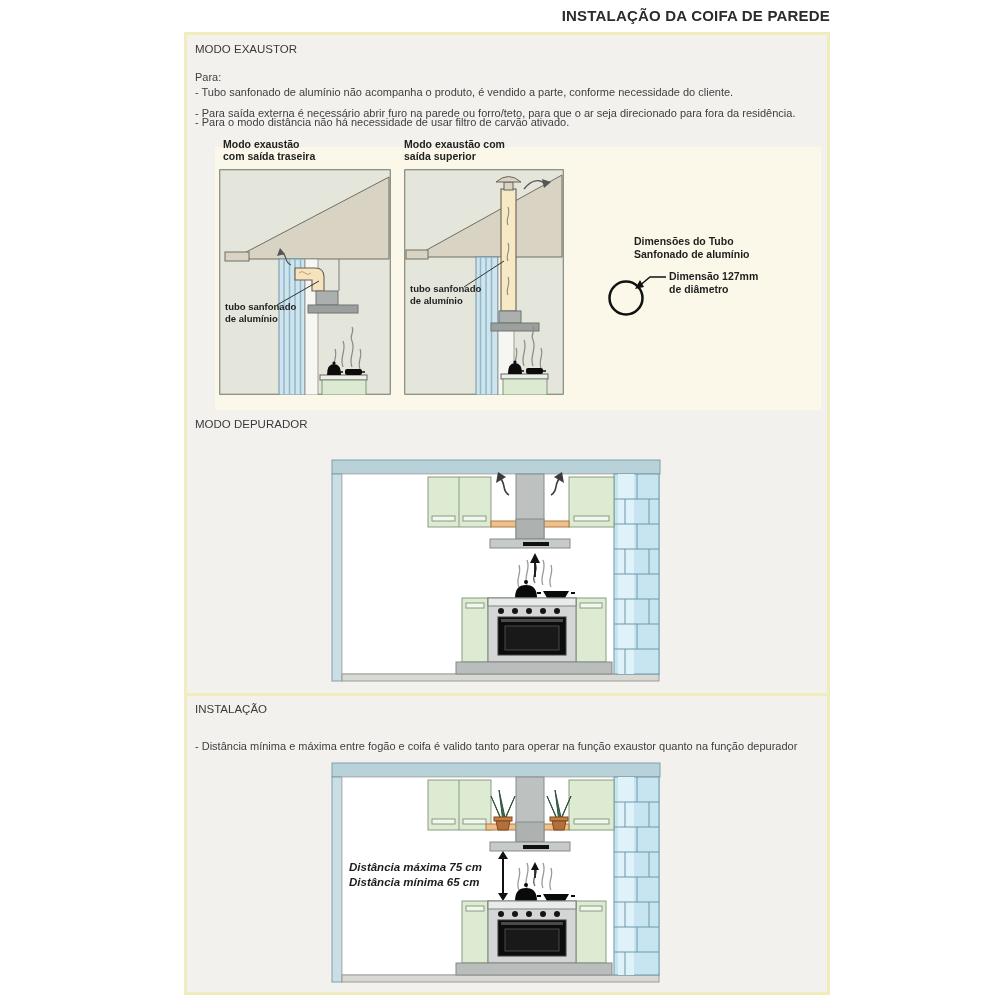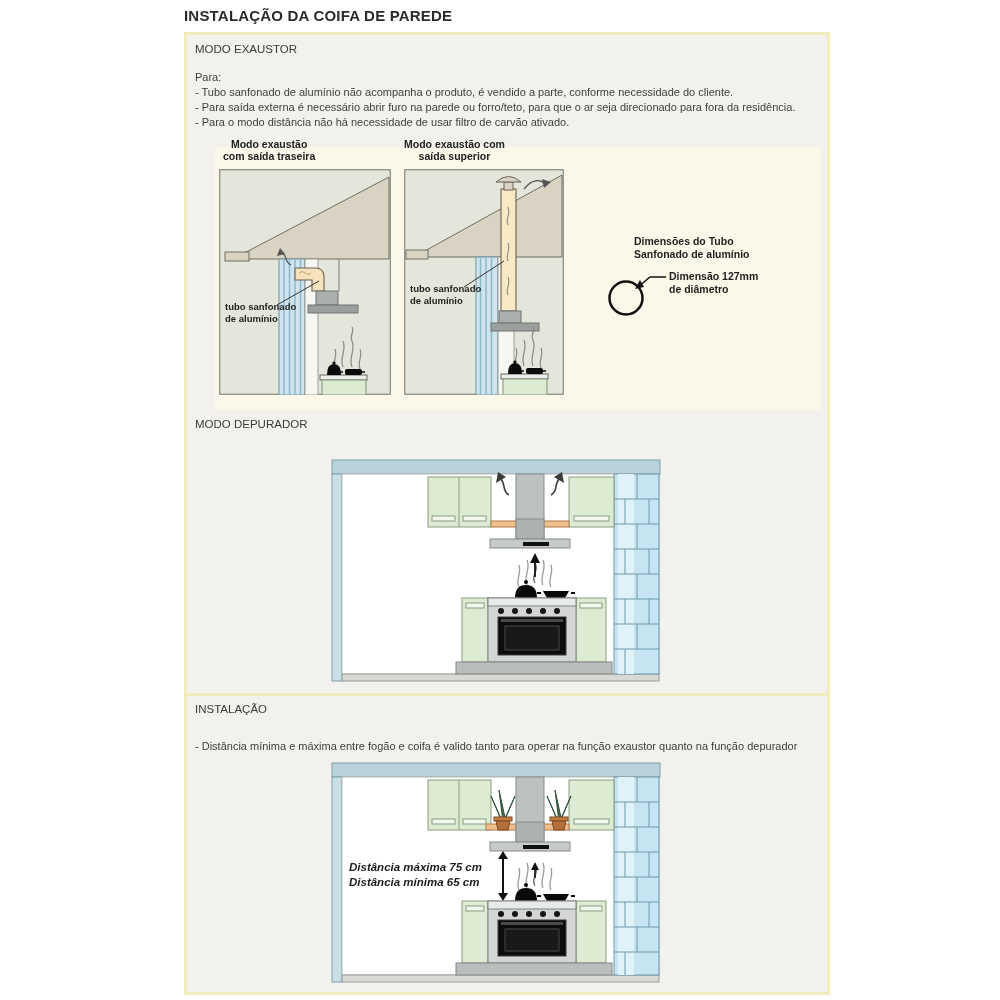--- a/index.html
+++ b/index.html
@@ -2,47 +2,47 @@
 <html><head>
 <meta charset="utf-8">
 <style>
   html,body{margin:0;padding:0;}
   body{
     width:1000px;height:1000px;background:#ffffff;position:relative;
     font-family:"Liberation Sans", sans-serif;color:#3a3a3a;
     -webkit-font-smoothing:antialiased;
   }
   .page-title{
-    position:absolute;left:184px;top:7px;width:646px;text-align:left;
+    position:absolute;left:184px;top:7px;width:646px;text-align:right;
     font-size:15px;font-weight:bold;color:#2b2b2b;letter-spacing:.2px;
   }
   .frame{
     position:absolute;left:184px;top:32px;width:646px;height:963px;
-    background:#f2f1ee;border:3px solid #f0ecbb;box-sizing:border-box;text-align:center;
+    background:#f2f1ee;border:3px solid #f0ecbb;box-sizing:border-box;
   }
   .abs{position:absolute;}
   .sec-header{font-size:11.5px;color:#3a3a3a;}
   .body-line{font-size:11px;color:#404040;white-space:nowrap;}
   .cream-panel{background:#fbf8e9;}
   .diagram-label{font-size:10.5px;font-weight:bold;color:#222;line-height:12px;z-index:2;}
   .diagram-label span{display:block;}
   .divider{position:absolute;left:0;right:0;height:3px;background:#f0ecbb;}
   svg text{font-family:"Liberation Sans", sans-serif;}
 </style>
 </head>
 <body>
 
 <div class="page-title">INSTALAÇÃO DA COIFA DE PAREDE</div>
 
 <div class="frame">
 
   <div class="abs sec-header" style="left:8px;top:8px">MODO EXAUSTOR</div>
   <div class="abs body-line" style="left:8px;top:36px">Para:</div>
   <div class="abs body-line" style="left:8px;top:51px">- Tubo sanfonado de alumínio não acompanha o produto, é vendido a parte, conforme necessidade do cliente.</div>
-  <div class="abs body-line" style="left:8px;top:66px">- Para saída externa é necessário abrir furo na parede ou forro/teto, para que o ar seja direcionado para fora da residência.</div>
+  <div class="abs body-line" style="left:8px;top:72px">- Para saída externa é necessário abrir furo na parede ou forro/teto, para que o ar seja direcionado para fora da residência.</div>
   <div class="abs body-line" style="left:8px;top:81px">- Para o modo distância não há necessidade de usar filtro de carvão ativado.</div>
 
   <div class="abs cream-panel" style="left:28px;top:112px;width:606px;height:263px"></div>
 
   <div class="abs diagram-label" style="left:36px;top:103px">
     <span>Modo exaustão</span>
     <span>com saída traseira</span>
   </div>
   <div class="abs diagram-label" style="left:217px;top:103px">
     <span>Modo exaustão com</span>

